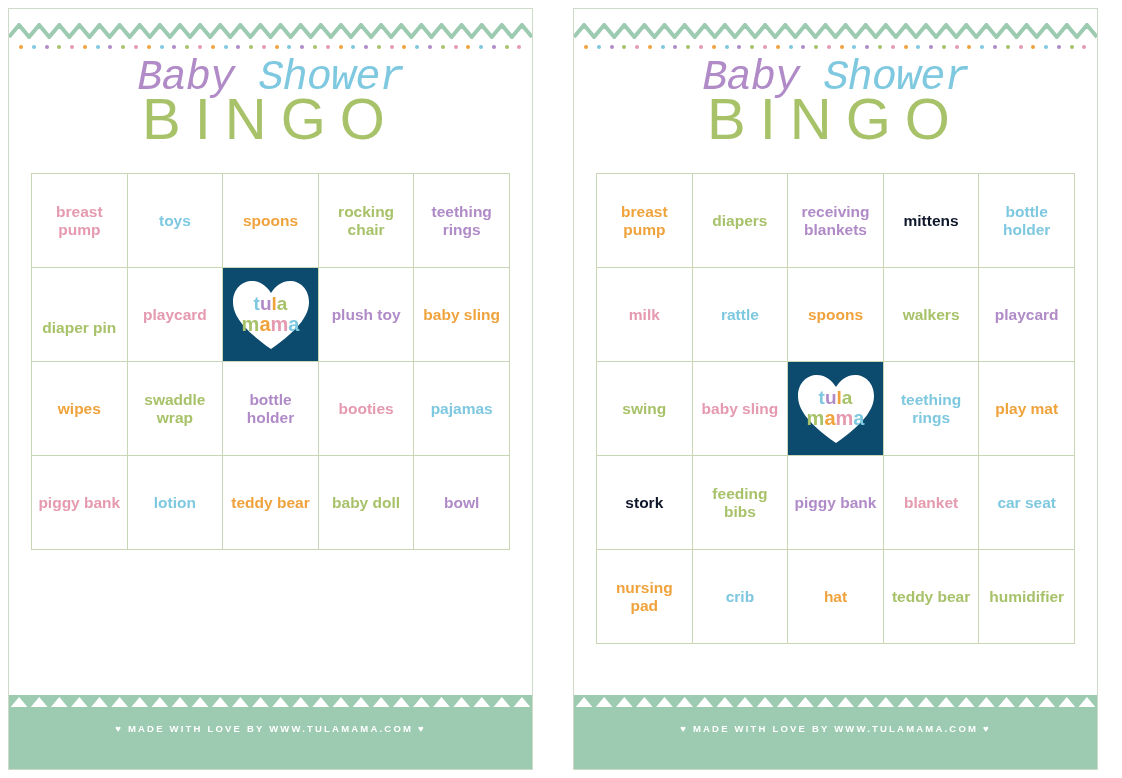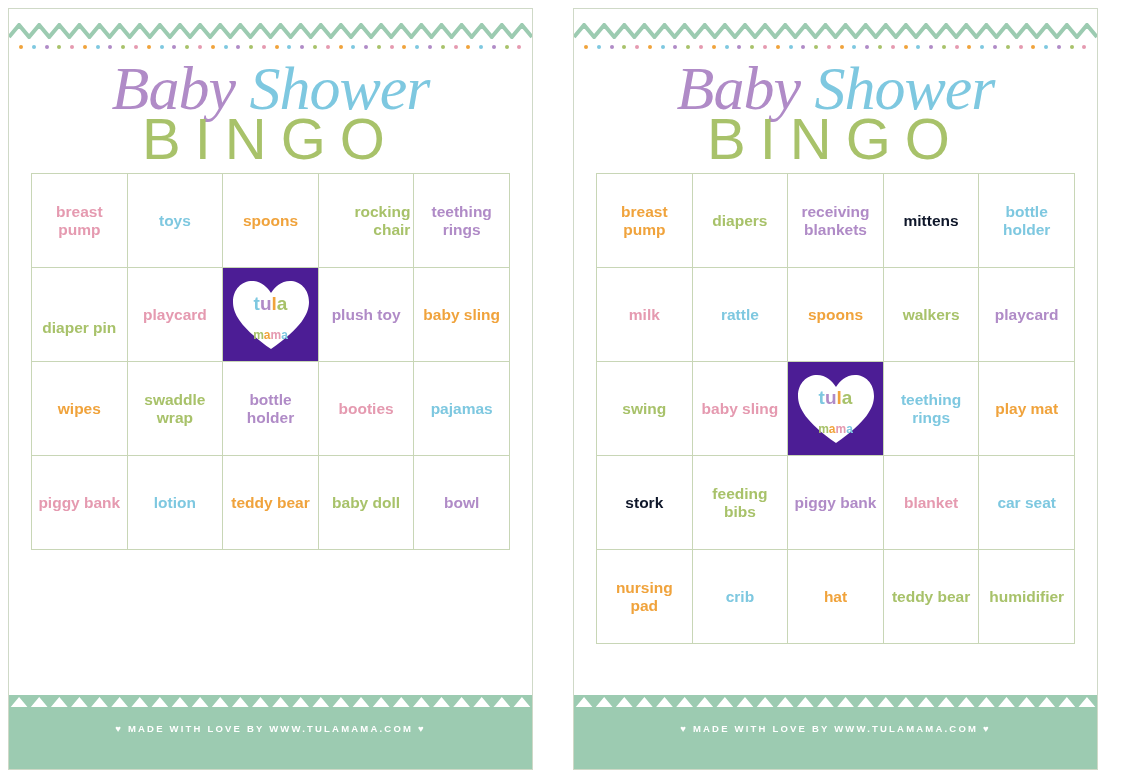--- a/index.html
+++ b/index.html
@@ -58,23 +58,23 @@
   }
 
   
   .title-wrap {
     text-align: center;
     margin-top: 6px;
     height: 110px;
     position: relative;
   }
   .script {
-    font-family: Liberation Serif, serif;
+    font-family: Liberation Mono, monospace;
     font-style: italic;
-    font-size: 62px;
+    font-size: 42px;
     line-height: 1;
     letter-spacing: -1px;
     white-space: nowrap;
   }
   .script .w1 { color: #b08bc7; }
   .script .w2 { color: #7ec8e0; }
   .bingo {
     font-family: "Liberation Sans", sans-serif;
     font-size: 58px;
     letter-spacing: 14px;
@@ -101,40 +101,40 @@
   }
   .cell-text {
     font-family: "Liberation Sans", sans-serif;
     font-size: 15.5px;
     line-height: 1.15;
     font-weight: 700;
     display: block;
     word-break: break-word;
   }
   .free {
-    background: #4c1d95;
+    background: #0c4a6e;
     position: relative;
   }
   .heart {
     position: relative;
     width: 80px;
     height: 74px;
     margin: 0 auto;
   }
   .heart svg { display: block; }
   .heart-label {
     position: absolute;
     top: 16px;
     left: 0;
     width: 100%;
     text-align: center;
     line-height: 1.05;
   }
   .tl { font-size: 19px; font-weight: 700; font-family: "Liberation Sans", sans-serif; }
-  .tl2 { font-size: 12px; font-weight: 700; margin-top: 16px; }
+  .tl2 { font-size: 20px; font-weight: 700; margin-top: 1px; }
 
   
   .footer {
     position: absolute;
     bottom: 0;
     left: 0;
     width: 100%;
     height: 74px;
     background: #ffffff;
   }
@@ -231,21 +231,21 @@
           <td>
             <span class="cell-text" style="color: rgb(229, 154, 176);">breast pump</span>
           </td>
           <td>
             <span class="cell-text" style="color: rgb(126, 200, 224);">toys</span>
           </td>
           <td>
             <span class="cell-text" style="color: rgb(240, 163, 60);">spoons</span>
           </td>
           <td>
-            <span class="cell-text" style="color: rgb(168, 194, 106); text-align: right;">rocking chair</span>
+            <span class="cell-text" style="color: rgb(168, 194, 106);">rocking chair</span>
           </td>
           <td>
             <span class="cell-text" style="color: rgb(176, 139, 199);">teething rings</span>
           </td>
         </tr>
         <tr>
           <td>
             <span class="cell-text" style="color: rgb(168, 194, 106); margin-top: 26px;">diaper pin</span>
           </td>
           <td>

